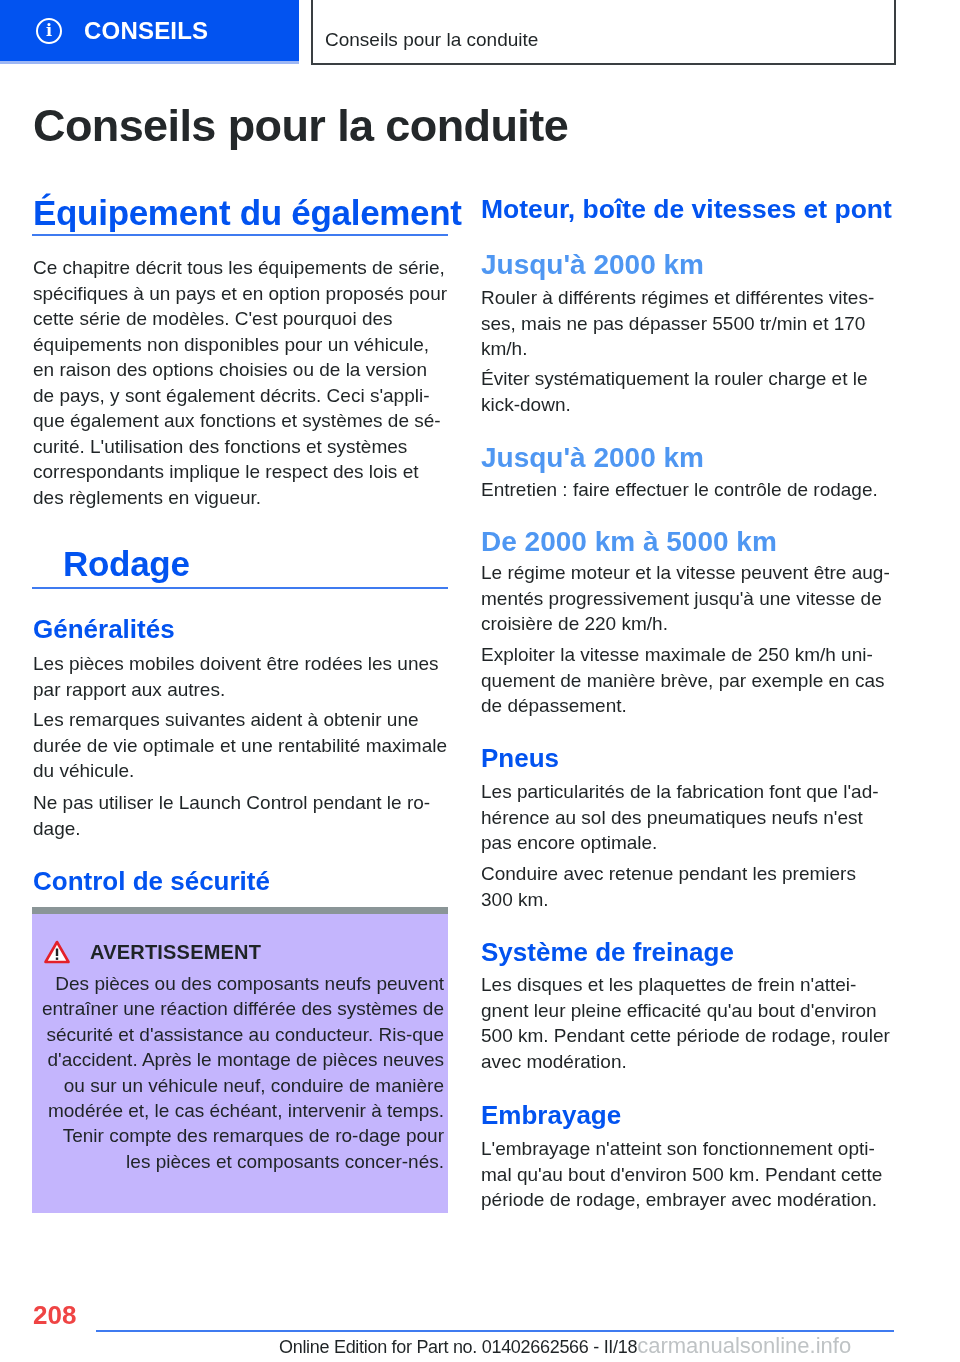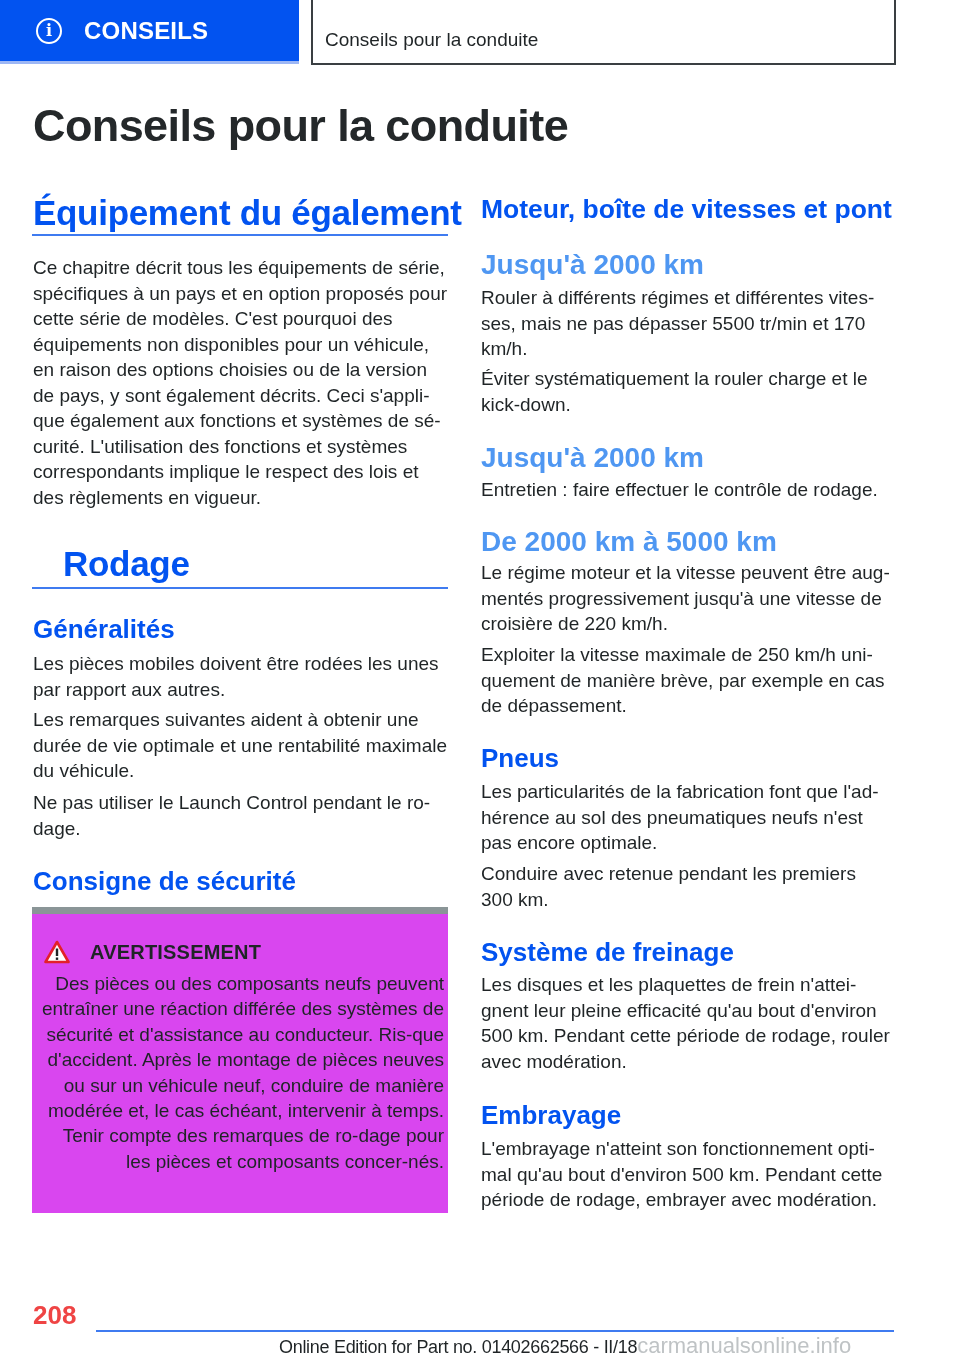--- a/index.html
+++ b/index.html
@@ -35,21 +35,21 @@
   }
   .h1-rule { position: absolute; height: 2px; background: #3f7bf0; width: 416px; }
   .h2 { position: absolute; font-size: 26px; font-weight: bold; color: #0253f0; }
   .h3 { position: absolute; font-size: 28px; font-weight: bold; color: #4f97f2; }
   .p {
     position: absolute; font-size: 19px; line-height: 25.5px; color: #1f2426; width: 416px;
   }
 
   .warn-box {
     position: absolute; left: 32px; top: 907px; width: 416px; height: 306px;
-    background: #d946ef; border-top: 7px solid #8a9597;
+    background: #c4b5fd; border-top: 7px solid #8a9597;
   }
   .warn-head { position: absolute; left: 12px; top: 26px; display: flex; align-items: center; }
   .warn-icon { width: 26px; height: 24px; margin-right: 20px; }
   .warn-label { font-size: 20px; font-weight: bold; color: #1f2426; letter-spacing: 0.2px; }
   .warn-text {
     position: absolute; left: 8px; top: 57px; width: 404px;
     font-size: 19px; line-height: 25.4px; color: #1f2426; text-align: right;
   }
 
   .page-num { position: absolute; left: 33px; top: 1300px; font-size: 26px; font-weight: bold; color: #ef4444; }
@@ -76,21 +76,21 @@
   <p class="p" style="left:33px; top:255px; width:420px;">Ce chapitre décrit tous les équipements de série, spécifiques à un pays et en option proposés pour cette série de modèles. C'est pourquoi des équipements non disponibles pour un véhicule, en raison des options choisies ou de la version de pays, y sont également décrits. Ceci s'appli-que également aux fonctions et systèmes de sé-curité. L'utilisation des fonctions et systèmes correspondants implique le respect des lois et des règlements en vigueur.</p>
 
   <div class="h1" style="left:33px; top:544px;margin-left:30px;">Rodage</div>
   <div class="h1-rule" style="left:32px; top:587px;"></div>
 
   <div class="h2" style="left:33px; top:614px;">Généralités</div>
   <p class="p" style="left:33px; top:651px;">Les pièces mobiles doivent être rodées les unes par rapport aux autres.</p>
   <p class="p" style="left:33px; top:707px;">Les remarques suivantes aident à obtenir une durée de vie optimale et une rentabilité maximale du véhicule.</p>
   <p class="p" style="left:33px; top:790px;">Ne pas utiliser le Launch Control pendant le ro-dage.</p>
 
-  <div class="h2" style="left:33px; top:866px;">Consigne de sécurité</div>
+  <div class="h2" style="left:33px; top:866px;">Control de sécurité</div>
 </div>
 
 <div class="warn-box">
   <div class="warn-head">
     <svg class="warn-icon" viewBox="0 0 26 24">
       <path d="M13 2 L24.5 22 L1.5 22 Z" fill="#ffffff" stroke="#e3202a" stroke-width="2.6" stroke-linejoin="round"></path>
       <rect x="11.8" y="8.5" width="2.4" height="7.5" fill="#1f2426"></rect>
       <rect x="11.8" y="17.5" width="2.4" height="2.4" fill="#1f2426"></rect>
     </svg>
     <span class="warn-label">AVERTISSEMENT</span>

